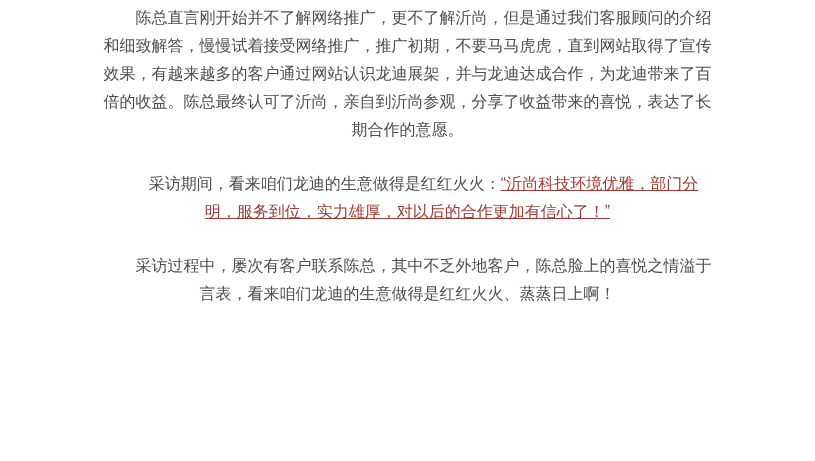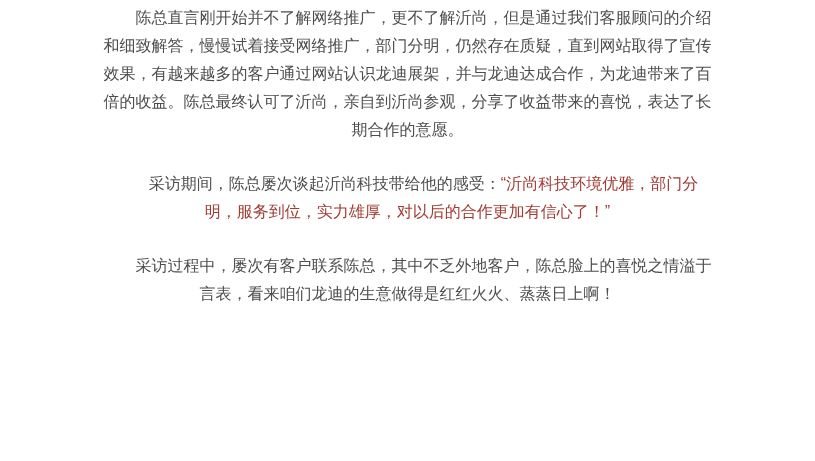--- a/index.html
+++ b/index.html
@@ -26,24 +26,25 @@
   }
   .article p {
     margin: 0 0 26px 0;
     text-indent: 2em;
   }
   .article p:last-child {
     margin-bottom: 8px;
   }
   .accent {
     color: var(--accent-color, #a03b33);
+    text-decoration: underline;
   }
 </style>
 </head>
 <body style="background: rgb(255, 255, 255);">
 
 <div class="page">
   <main class="article">
-    <p><span>陈总直言刚开始并不了解网络推广，更不了解沂尚，但是通过我们客服顾问的介绍和细致解答，慢慢试着接受网络推广，部门分明，仍然存在质疑，直到网站取得了宣传效果，有越来越多的客户通过网站认识龙迪展架，并与龙迪达成合作，为龙迪带来了百倍的收益。陈总最终认可了沂尚，亲自到沂尚参观，分享了收益带来的喜悦，表达了长期合作的意愿。</span></p>
-    <p><span>采访期间，陈总屡次谈起沂尚科技带给他的感受：</span><span class="accent">“沂尚科技环境优雅，部门分明，服务到位，实力雄厚，对以后的合作更加有信心了！”</span></p>
+    <p><span>陈总直言刚开始并不了解网络推广，更不了解沂尚，但是通过我们客服顾问的介绍和细致解答，慢慢试着接受网络推广，推广初期，不要马马虎虎，直到网站取得了宣传效果，有越来越多的客户通过网站认识龙迪展架，并与龙迪达成合作，为龙迪带来了百倍的收益。陈总最终认可了沂尚，亲自到沂尚参观，分享了收益带来的喜悦，表达了长期合作的意愿。</span></p>
+    <p><span>采访期间，看来咱们龙迪的生意做得是红红火火：</span><span class="accent">“沂尚科技环境优雅，部门分明，服务到位，实力雄厚，对以后的合作更加有信心了！”</span></p>
     <p><span>采访过程中，屡次有客户联系陈总，其中不乏外地客户，陈总脸上的喜悦之情溢于言表，看来咱们龙迪的生意做得是红红火火、蒸蒸日上啊！</span></p>
   </main>
 </div>
 
 </body></html>

